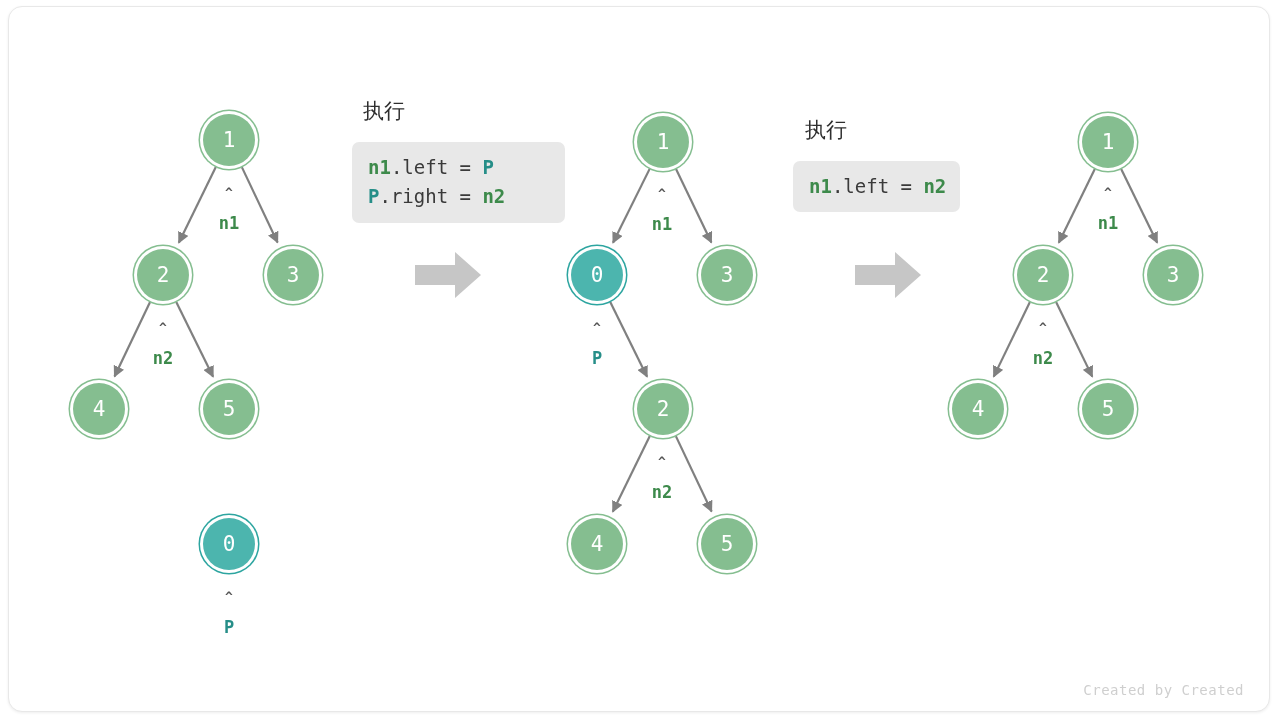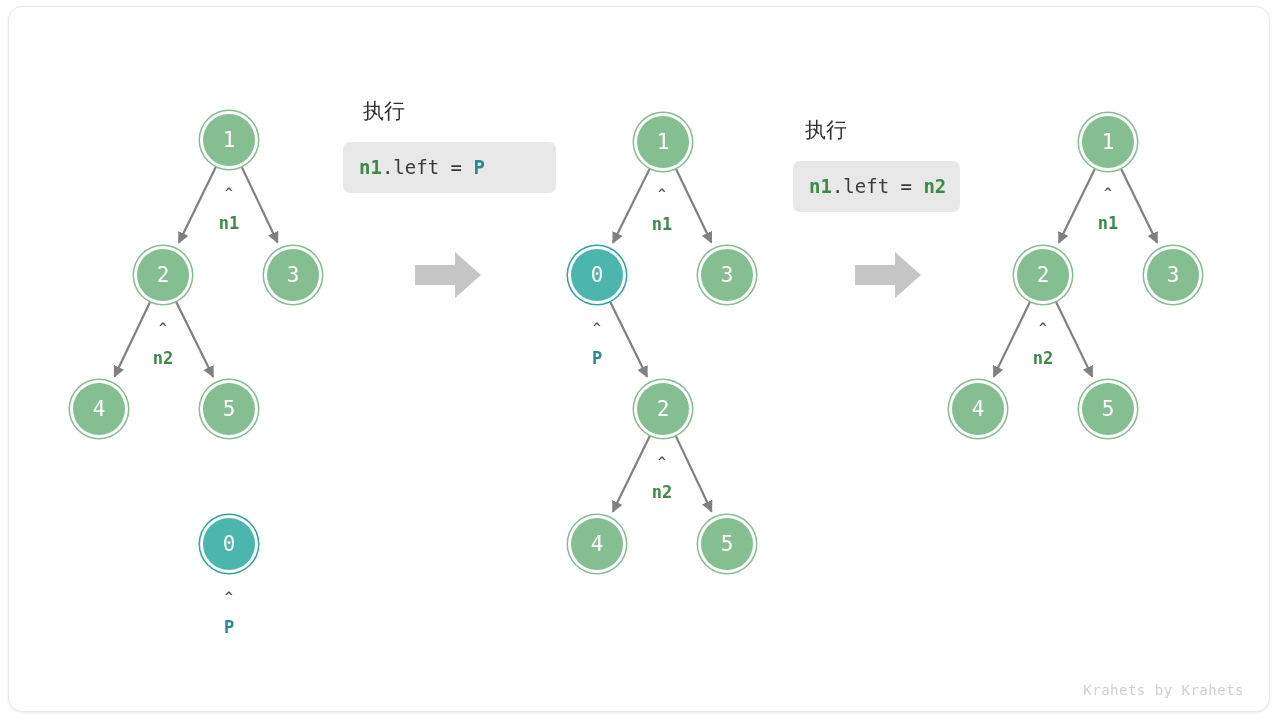--- a/index.html
+++ b/index.html
@@ -83,33 +83,33 @@
       <div class="node green" style="left: 637px; top: 383px;">2</div>
       <div class="node green" style="left: 571px; top: 518px;">4</div>
       <div class="node green" style="left: 701px; top: 518px;">5</div>
       <div class="caret" style="left: 662px; top: 187px; transform: translate(-50%, 0px);">^</div>
       <div class="ptr g" style="left: 662px; top: 216px; transform: translate(-50%, 0px);">n1</div>
       <div class="caret" style="left: 597px; top: 321px; transform: translate(-50%, 0px);">^</div>
       <div class="ptr t" style="left: 597px; top: 350px; transform: translate(-50%, 0px);">P</div>
       <div class="caret" style="left: 662px; top: 455px; transform: translate(-50%, 0px);">^</div>
       <div class="ptr g" style="left: 662px; top: 484px; transform: translate(-50%, 0px);">n2</div>
       <div class="exec" style="left: 363px; top: 101px;">执行</div>
-      <div class="codebox" style="left: 343px; top: 142px; width: 213px;"><div><span class="kw-g">n1</span><span>.left = </span><span class="kw-t">P</span></div></div>
+      <div class="codebox" style="left: 352px; top: 142px; width: 213px;"><div><span class="kw-g">n1</span><span>.left = </span><span class="kw-t">P</span></div><div><span class="kw-t">P</span><span>.right = </span><span class="kw-g">n2</span></div></div>
       <div class="bigarrow" style="left: 415px; top: 252px;"><svg width="66" height="46" viewBox="0 0 66 46">
           <path d="M0 13 L40 13 L40 0 L66 23 L40 46 L40 33 L0 33 Z" fill="#c6c6c6"></path>
         </svg></div>
       <div class="node green" style="left: 1082px; top: 116px;">1</div>
       <div class="node green" style="left: 1017px; top: 249px;">2</div>
       <div class="node green" style="left: 1147px; top: 249px;">3</div>
       <div class="node green" style="left: 952px; top: 383px;">4</div>
       <div class="node green" style="left: 1082px; top: 383px;">5</div>
       <div class="caret" style="left: 1108px; top: 186px; transform: translate(-50%, 0px);">^</div>
       <div class="ptr g" style="left: 1108px; top: 215px; transform: translate(-50%, 0px);">n1</div>
       <div class="caret" style="left: 1043px; top: 321px; transform: translate(-50%, 0px);">^</div>
       <div class="ptr g" style="left: 1043px; top: 350px; transform: translate(-50%, 0px);">n2</div>
       <div class="exec" style="left: 805px; top: 120px;">执行</div>
       <div class="codebox" style="left: 793px; top: 161px; width: 167px;"><div><span class="kw-g">n1</span><span>.left = </span><span class="kw-g">n2</span></div></div>
       <div class="bigarrow" style="left: 855px; top: 252px;"><svg width="66" height="46" viewBox="0 0 66 46">
           <path d="M0 13 L40 13 L40 0 L66 23 L40 46 L40 33 L0 33 Z" fill="#c6c6c6"></path>
         </svg></div>
     </div>
-  <div class="footer">Krahets by Krahets</div>
+  <div class="footer">Created by Created</div>
 </div>
 
 </body></html>

